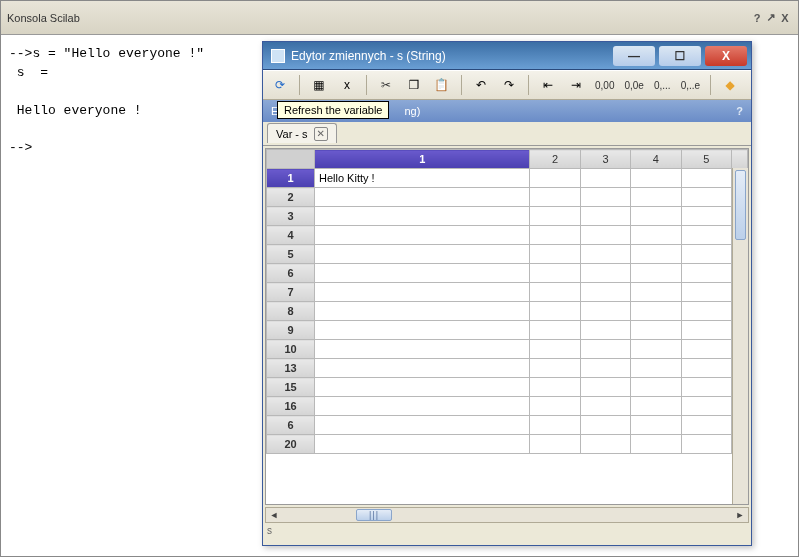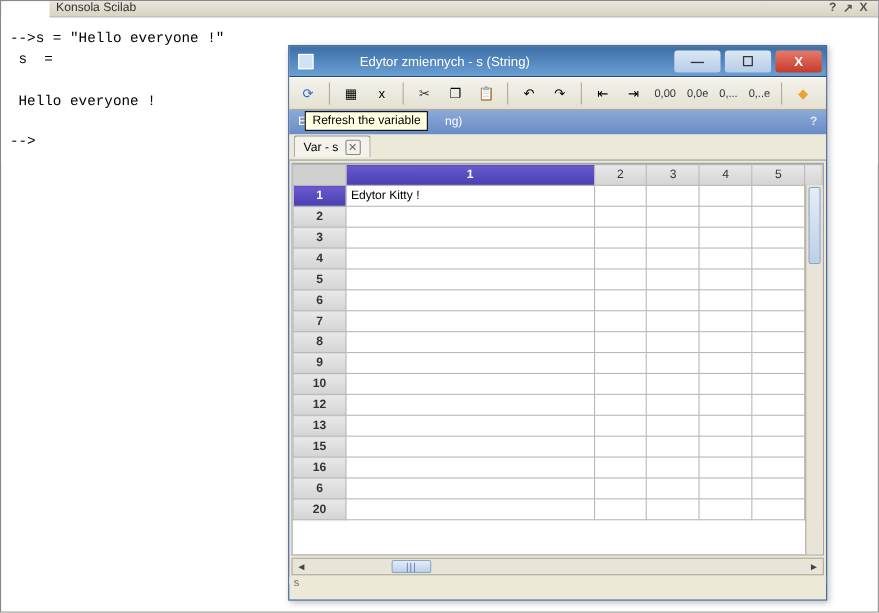--- a/index.html
+++ b/index.html
@@ -1,29 +1,29 @@
 <!DOCTYPE html>
 <html><head>
   <meta charset="utf-8">
   <style>
     * { box-sizing: border-box; margin: 0; padding: 0; }
     body { font-family: Tahoma, Arial, sans-serif; font-size: 11px; background: #fff; width: 799px; height: 557px; overflow: hidden; position: relative; }
     
     
     .console-window { width: 799px; height: 557px; border: 1px solid #888; background: #fff; }
-    .console-titlebar { height: 15px; background: linear-gradient(#e8e4d8, #d8d4c4); border-bottom: 1px solid #999; display: flex; padding: 0 6px; font-size: 11px; color: #333; margin-left: 44px; }
+    .console-titlebar { height: 34px; background: linear-gradient(#e8e4d8, #d8d4c4); border-bottom: 1px solid #999; display: flex; align-items: center; padding: 0 6px; font-size: 11px; color: #333; }
     .console-titlebar .title { flex: 1; }
     .console-titlebar .ctrl { width: 14px; text-align: center; color: #555; cursor: pointer; font-weight: bold; }
     .console-body { background: #fff; padding: 10px 8px; font-family: "Courier New", monospace; font-size: 13px; color: #000; white-space: pre; line-height: 1.45; }
     
     
     .editor-window { position: absolute; left: 262px; top: 41px; width: 490px; height: 505px; background: #ece9d8; border: 1px solid #3a5a9c; box-shadow: 2px 2px 6px rgba(0,0,0,0.25); }
     .editor-titlebar { height: 28px; background: linear-gradient(#3b6ea5, #6a9fd4); border-bottom: 1px solid #2a4a7c; display: flex; align-items: center; padding: 0 4px 0 8px; color: #fff; font-size: 12px; }
     .editor-titlebar .t-icon { width:14px; height:14px; background:#cfe3f5; border:1px solid #fff; margin-right:6px; }
-    .editor-titlebar .t-text { flex:1;margin-left:36px; }
+    .editor-titlebar .t-text { flex:1; }
     .editor-titlebar .tbtn { width:42px; height:20px; margin-left:4px; border-radius:3px; display:flex; align-items:center; justify-content:center; font-weight:bold; font-size:12px; cursor:pointer; }
     .tbtn.min { background: linear-gradient(#dbe7f3,#b6ccea); color:#333; }
     .tbtn.max { background: linear-gradient(#dbe7f3,#b6ccea); color:#333; }
     .tbtn.close { background: linear-gradient(#e47a6a,#c83a2a); color:#fff; }
     
     .editor-menubar { height: 20px; background: #ece9d8; padding: 1px 6px; display:flex; align-items:center; gap:10px; font-size:11px; color:#222; }
     .editor-menubar span { cursor: default; }
     
     .editor-toolbar { height: 30px; background: linear-gradient(#f4f2ea, #e4e0d2); border-top:1px solid #fff; border-bottom:1px solid #b0aa96; display:flex; align-items:center; padding:0 6px; gap:6px; }
     .tb-btn { width:22px; height:22px; border:1px solid transparent; border-radius:3px; display:flex; align-items:center; justify-content:center; cursor:pointer; font-size:12px; }
@@ -139,21 +139,21 @@
         <th class="colh">2</th>
         <th class="colh">3</th>
         <th class="colh">4</th>
         <th class="colh">5</th>
         <th class="colh" style="width:16px"></th>
       </tr>
       </tbody>
         <tbody id="grid-body">
           <tr>
             <th class="rowh sel">1</th>
-            <td>Edytor Kitty !</td>
+            <td>Hello Kitty !</td>
             <td></td>
             <td></td>
             <td></td>
             <td></td>
             <td class="empty" style="width: 16px;"></td>
           </tr>
           <tr>
             <th class="rowh">2</th>
             <td></td>
             <td></td>
@@ -220,29 +220,20 @@
             <th class="rowh">9</th>
             <td></td>
             <td></td>
             <td></td>
             <td></td>
             <td></td>
             <td class="empty" style="width: 16px;"></td>
           </tr>
           <tr>
             <th class="rowh">10</th>
-            <td></td>
-            <td></td>
-            <td></td>
-            <td></td>
-            <td></td>
-            <td class="empty" style="width: 16px;"></td>
-          </tr>
-          <tr>
-            <th class="rowh">12</th>
             <td></td>
             <td></td>
             <td></td>
             <td></td>
             <td></td>
             <td class="empty" style="width: 16px;"></td>
           </tr>
           <tr>
             <th class="rowh">13</th>
             <td></td>

